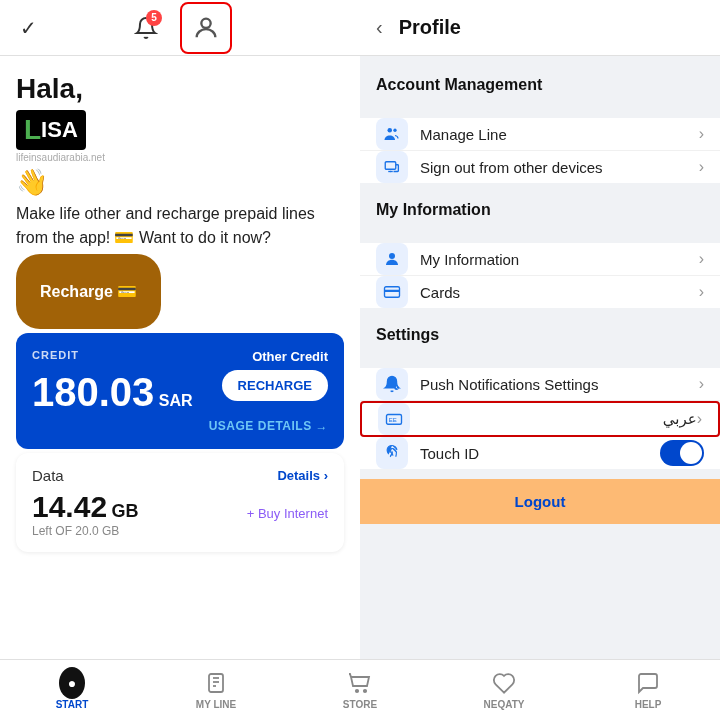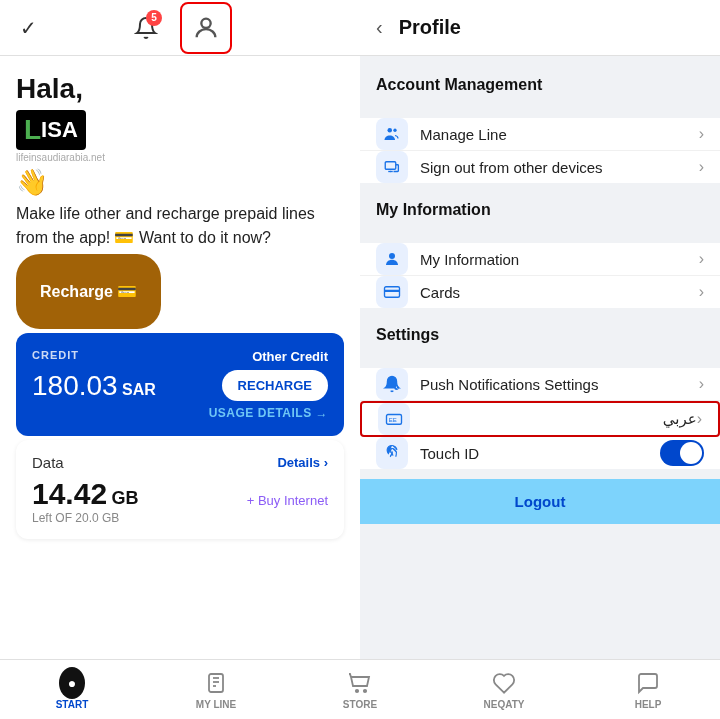--- a/index.html
+++ b/index.html
@@ -198,22 +198,22 @@
       align-items: flex-start;
       justify-content: space-between;
     }
 
     .other-credit {
       font-size: 13px;
       font-weight: 600;
     }
 
     .credit-amount {
-      font-size: 28px;
-      font-weight: 400;
+      font-size: 40px;
+      font-weight: 700;
     }
 
     .credit-sar {
       font-size: 16px;
       font-weight: 600;
     }
 
     .recharge-white-btn {
       background: #fff;
       color: #0047cc;
@@ -399,21 +399,21 @@
     }
 
     
     .logout-btn {
       text-align: center;
       padding: 14px;
       color: #0047cc;
       font-size: 15px;
       font-weight: 600;
       cursor: pointer;
-      background: #7dd3fc;
+      background: #fdba74;
     }
 
     
     .bottom-nav {
       height: 60px;
       background: #fff;
       border-top: 1px solid #e0e0e0;
       display: flex;
       align-items: center;
     }

